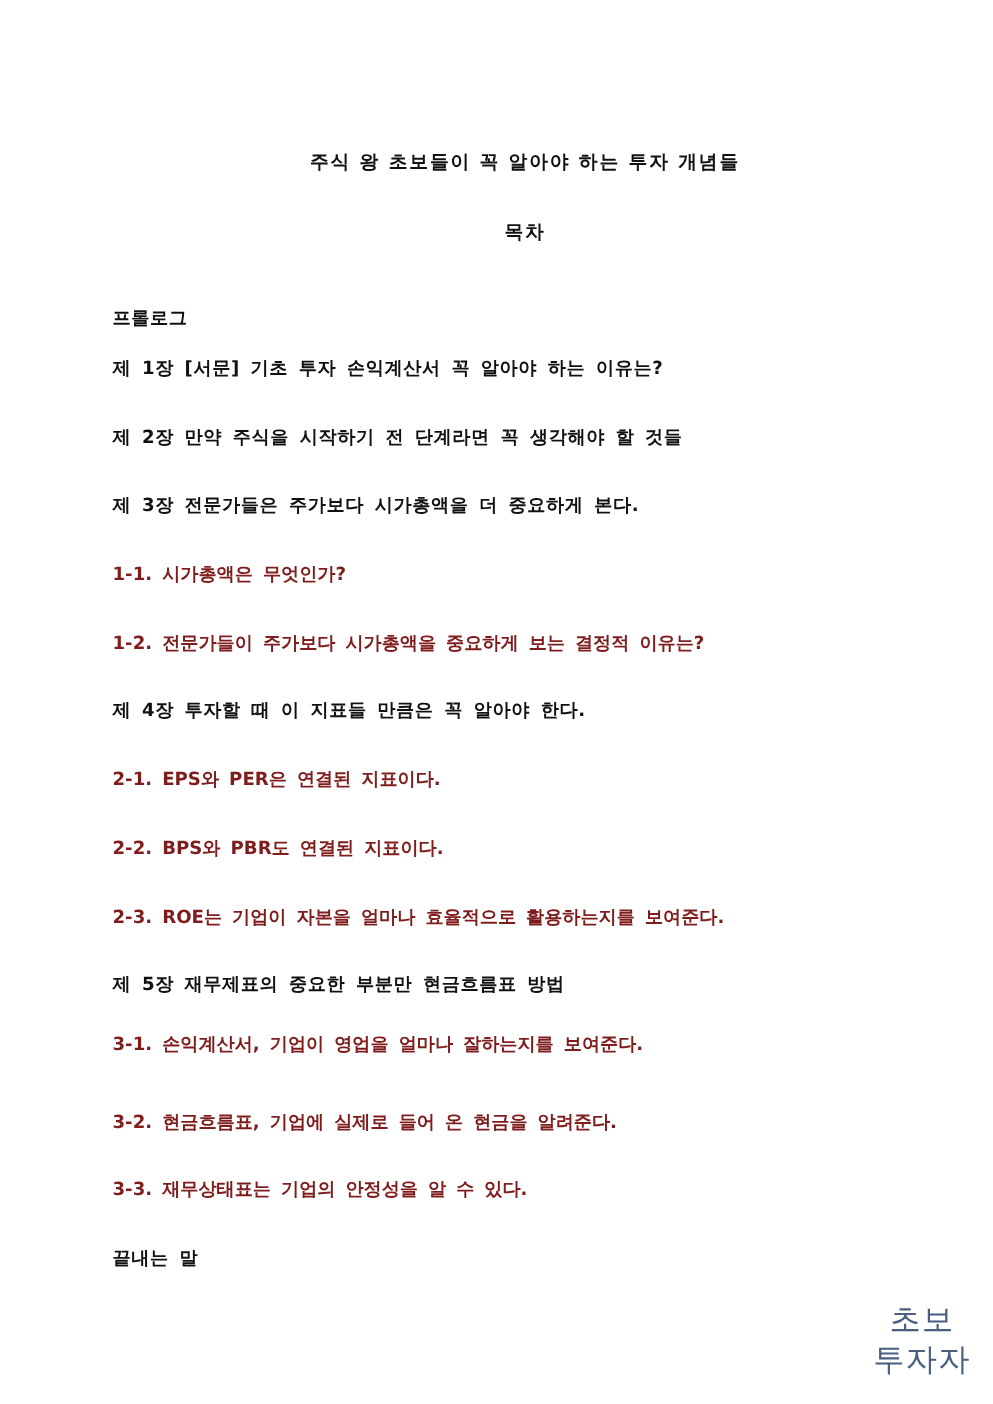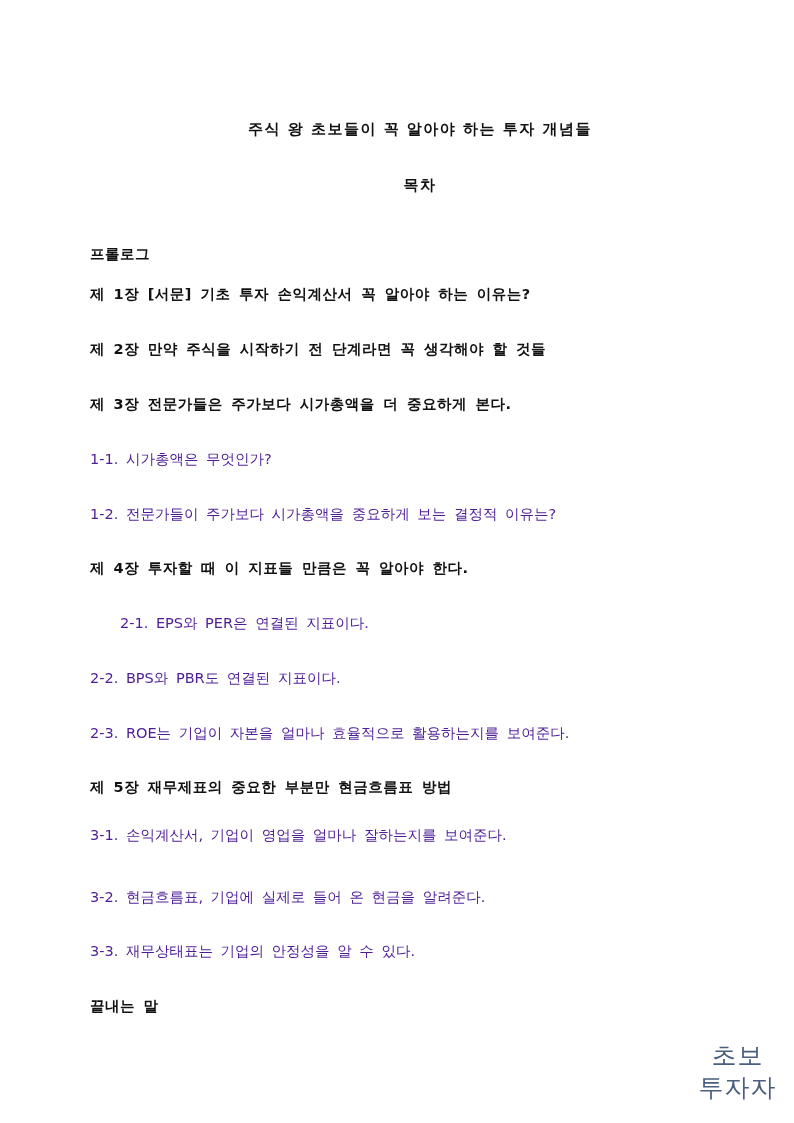--- a/index.html
+++ b/index.html
@@ -1,40 +1,40 @@
 <!DOCTYPE html>
 <html><head>
 <meta charset="utf-8">
 <style>
   html, body { margin:0; padding:0; background:#ffffff; }
   body { width:794px; height:1123px; position:relative; overflow:hidden;
          font-family:"DejaVu Sans","Liberation Sans",sans-serif; color:#111; }
   .title { position:absolute; left:0; width:794px; text-align:center; font-weight:bold; font-size:15px; letter-spacing:1.5px;padding-left:23px; }
   .line { position:absolute; left:90px; font-size:14.5px; white-space:nowrap; word-spacing:3px; }
   .bold { font-weight:bold; letter-spacing:0.5px; }
-  .normal { font-weight:normal; color:#4c1d95; }
+  .normal { font-weight:bold; color:#7f1d1d; }
   .logo { position:absolute; left:690px; top:1040px; width:95px; text-align:center;
           font-family:"DejaVu Serif","Liberation Serif",serif; color:#4a5f80; font-size:25px; line-height:32px; letter-spacing:1px; }
 </style>
 </head>
 <body>
 
 <div>
   <div class="title" style="top:120px;">주식 왕 초보들이 꼭 알아야 하는 투자 개념들</div>
   <div class="title" style="top:176px;">목차</div>
 
   <div>
     <div class="line bold" style="top:245px;">프롤로그</div>
     <div class="line bold" style="top:285px;">제 1장 [서문] 기초 투자 손익계산서 꼭 알아야 하는 이유는?</div>
     <div class="line bold" style="top:340px;">제 2장 만약 주식을 시작하기 전 단계라면 꼭 생각해야 할 것들</div>
     <div class="line bold" style="top:395px;">제 3장 전문가들은 주가보다 시가총액을 더 중요하게 본다.</div>
     <div class="line normal" style="top:450px;">1-1. 시가총액은 무엇인가?</div>
     <div class="line normal" style="top:505px;">1-2. 전문가들이 주가보다 시가총액을 중요하게 보는 결정적 이유는?</div>
     <div class="line bold" style="top:559px;">제 4장 투자할 때 이 지표들 만큼은 꼭 알아야 한다.</div>
-    <div class="line normal" style="top:614px;margin-left:30px;">2-1. EPS와 PER은 연결된 지표이다.</div>
+    <div class="line normal" style="top:614px;">2-1. EPS와 PER은 연결된 지표이다.</div>
     <div class="line normal" style="top:669px;">2-2. BPS와 PBR도 연결된 지표이다.</div>
     <div class="line normal" style="top:724px;">2-3. ROE는 기업이 자본을 얼마나 효율적으로 활용하는지를 보여준다.</div>
     <div class="line bold" style="top:778px;">제 5장 재무제표의 중요한 부분만 현금흐름표 방법</div>
     <div class="line normal" style="top:826px;">3-1. 손익계산서, 기업이 영업을 얼마나 잘하는지를 보여준다.</div>
     <div class="line normal" style="top:888px;">3-2. 현금흐름표, 기업에 실제로 들어 온 현금을 알려준다.</div>
     <div class="line normal" style="top:942px;">3-3. 재무상태표는 기업의 안정성을 알 수 있다.</div>
     <div class="line bold" style="top:997px;">끝내는 말</div>
   </div>
 
   <div class="logo">

